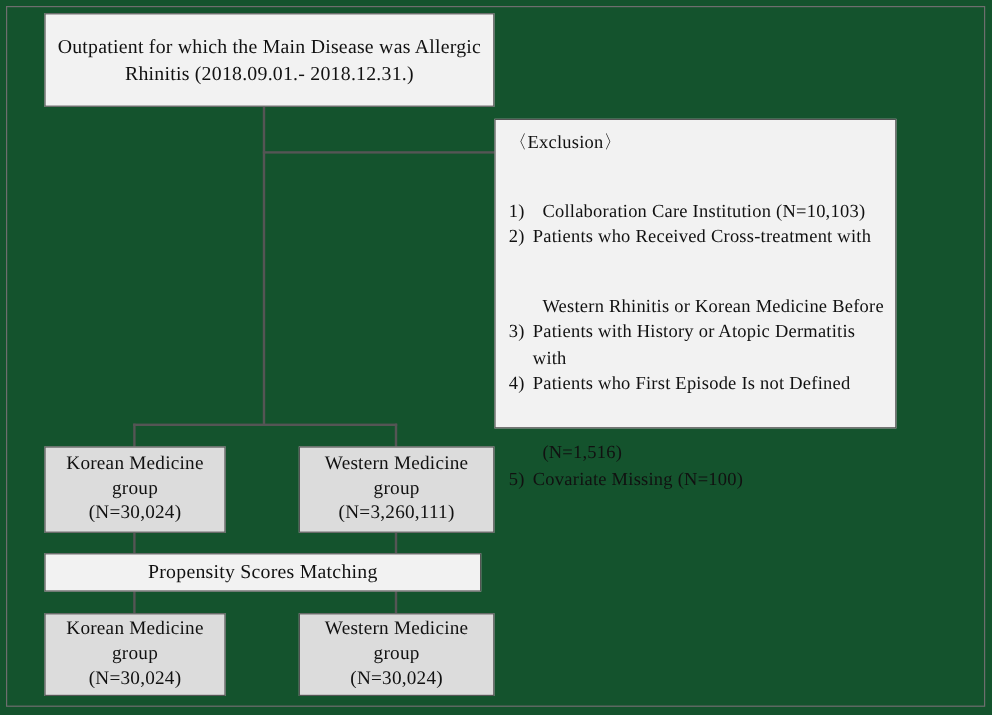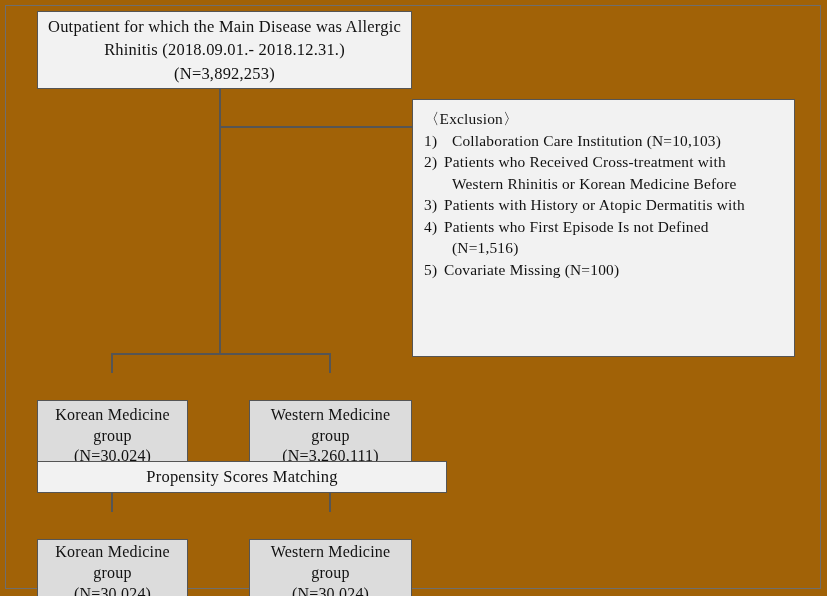--- a/index.html
+++ b/index.html
@@ -8,21 +8,21 @@
     background: #ffffff;
   }
   body {
     font-family: "Liberation Serif", "DejaVu Serif", serif;
     color: #111111;
   }
   #canvas {
     position: relative;
     width: 827px;
     height: 596px;
-    background: #a16207;
+    background: #14532d;
     overflow: hidden;
   }
   .frame {
     position: absolute;
     left: 5px;
     top: 5px;
     width: 816px;
     height: 584px;
     border: 1px solid #6e6e6e;
     box-sizing: border-box;
@@ -32,61 +32,61 @@
     box-sizing: border-box;
     border: 1.5px solid #555555;
     display: flex;
     flex-direction: column;
     align-items: center;
     justify-content: center;
     text-align: center;
     letter-spacing: 0.2px;
   }
   .box.light { background: #f2f2f2; }
-  .box.shade { background: #dcdcdc; margin-top: 28px; }
+  .box.shade { background: #dcdcdc; }
   .box .ln { display: block; line-height: 1.30; white-space: nowrap; }
 
   
   #box-source {
     left: 37px; top: 11px; width: 375px; height: 78px;
     font-size: 16.5px;
   }
   #box-source .ln { line-height: 1.42; }
 
   
   #box-exclusion {
-    left: 412px; top: 99px; width: 383px; height: 258px;
+    left: 412px; top: 99px; width: 335px; height: 258px;
     display: block;
     text-align: left;
     padding: 8px 9px 6px 11px;
     font-size: 15.4px;
   }
   #box-exclusion .exc-title { line-height: 1.40; white-space: nowrap; }
   #box-exclusion ol {
     margin: 0; padding: 0; list-style: none;
   }
   #box-exclusion li {
     position: relative;
     padding-left: 20px;
     line-height: 1.40;
     margin: 0;
   }
   #box-exclusion li .num {
     position: absolute;
     left: 0; top: 0;
   }
-  #box-exclusion li .l2 { display: block; padding-left: 8px; }
+  #box-exclusion li .l2 { display: block; padding-left: 8px; margin-top: 36px; }
 
   
   #box-km1 { left: 37px; top: 372px; width: 151px; height: 72px; font-size: 16px; }
   #box-wm1 { left: 249px; top: 372px; width: 163px; height: 72px; font-size: 16px; }
 
   
   #box-psm {
-    left: 37px; top: 461px; width: 410px; height: 32px;
+    left: 37px; top: 461px; width: 364px; height: 32px;
     font-size: 16.5px;
   }
 
   
   #box-km2 { left: 37px; top: 511px; width: 151px; height: 69px; font-size: 16px; }
   #box-wm2 { left: 249px; top: 511px; width: 163px; height: 69px; font-size: 16px; }
 
   
   .line { position: absolute; background: #555555; }
   .v { width: 2px; }
@@ -115,21 +115,20 @@
   <div class="line v" id="ln-km1-v"></div>
   <div class="line v" id="ln-wm1-v"></div>
   <div class="line v" id="ln-km1-psm-v"></div>
   <div class="line v" id="ln-wm1-psm-v"></div>
   <div class="line v" id="ln-psm-km2-v"></div>
   <div class="line v" id="ln-psm-wm2-v"></div>
 
   <div class="box light" id="box-source">
     <span class="ln">Outpatient for which the Main Disease was Allergic</span>
     <span class="ln">Rhinitis (2018.09.01.- 2018.12.31.)</span>
-    <span class="ln">(N=3,892,253)</span>
   </div>
 
   <div class="box light" id="box-exclusion">
     <span class="exc-title">〈Exclusion〉</span>
     <ol>
       <li>
         <span class="num">1)</span>
         <span class="l2">Collaboration Care Institution (N=10,103)</span>
       </li>
       <li>

